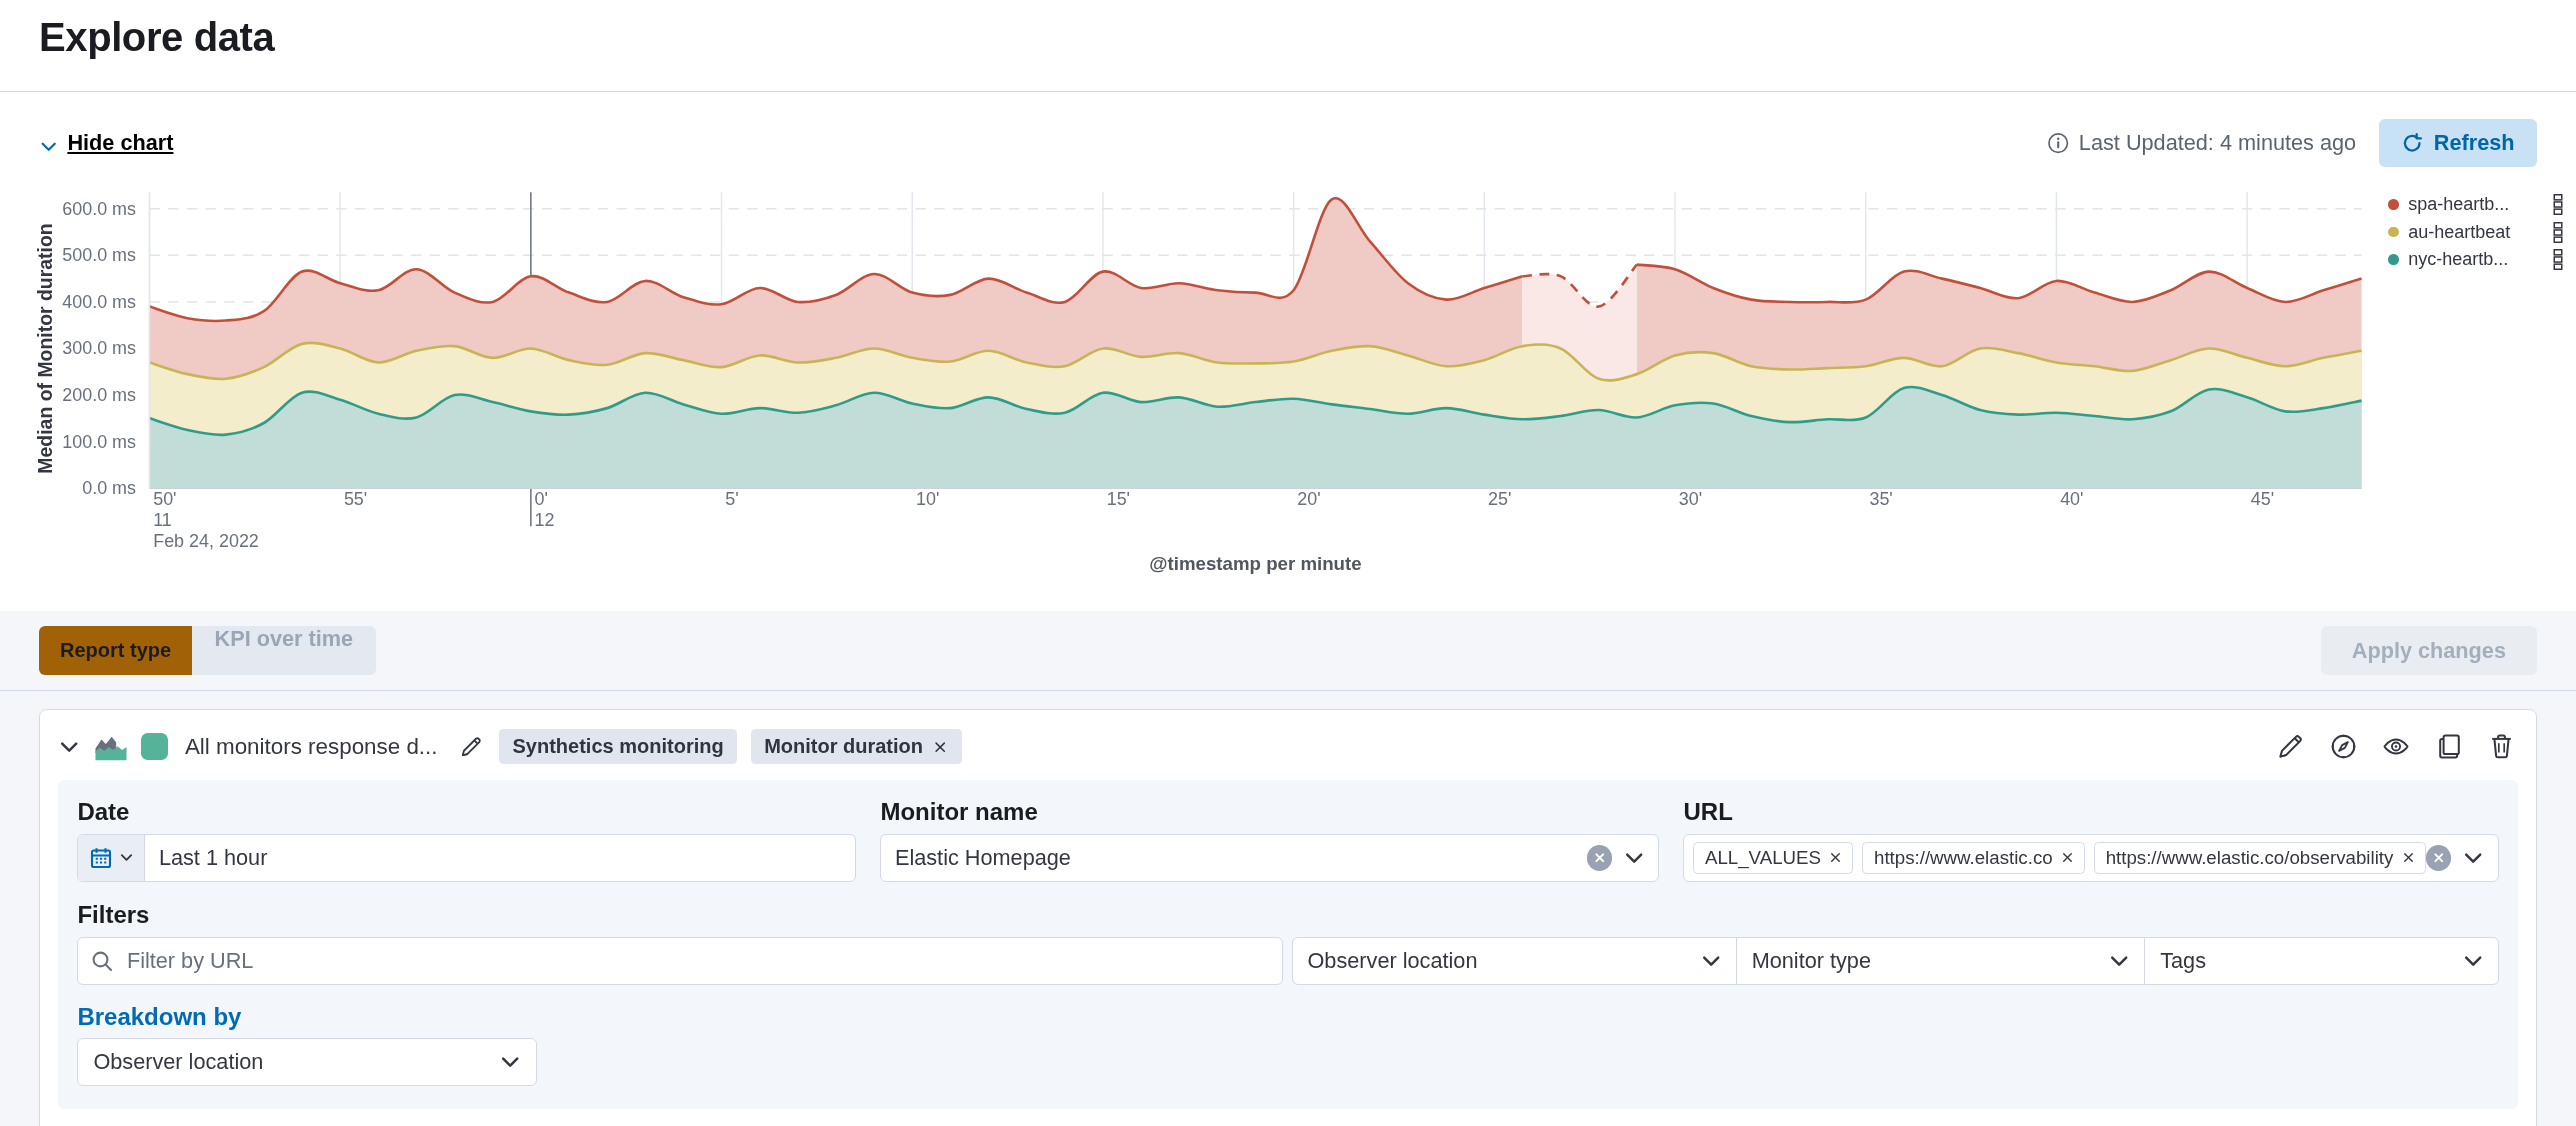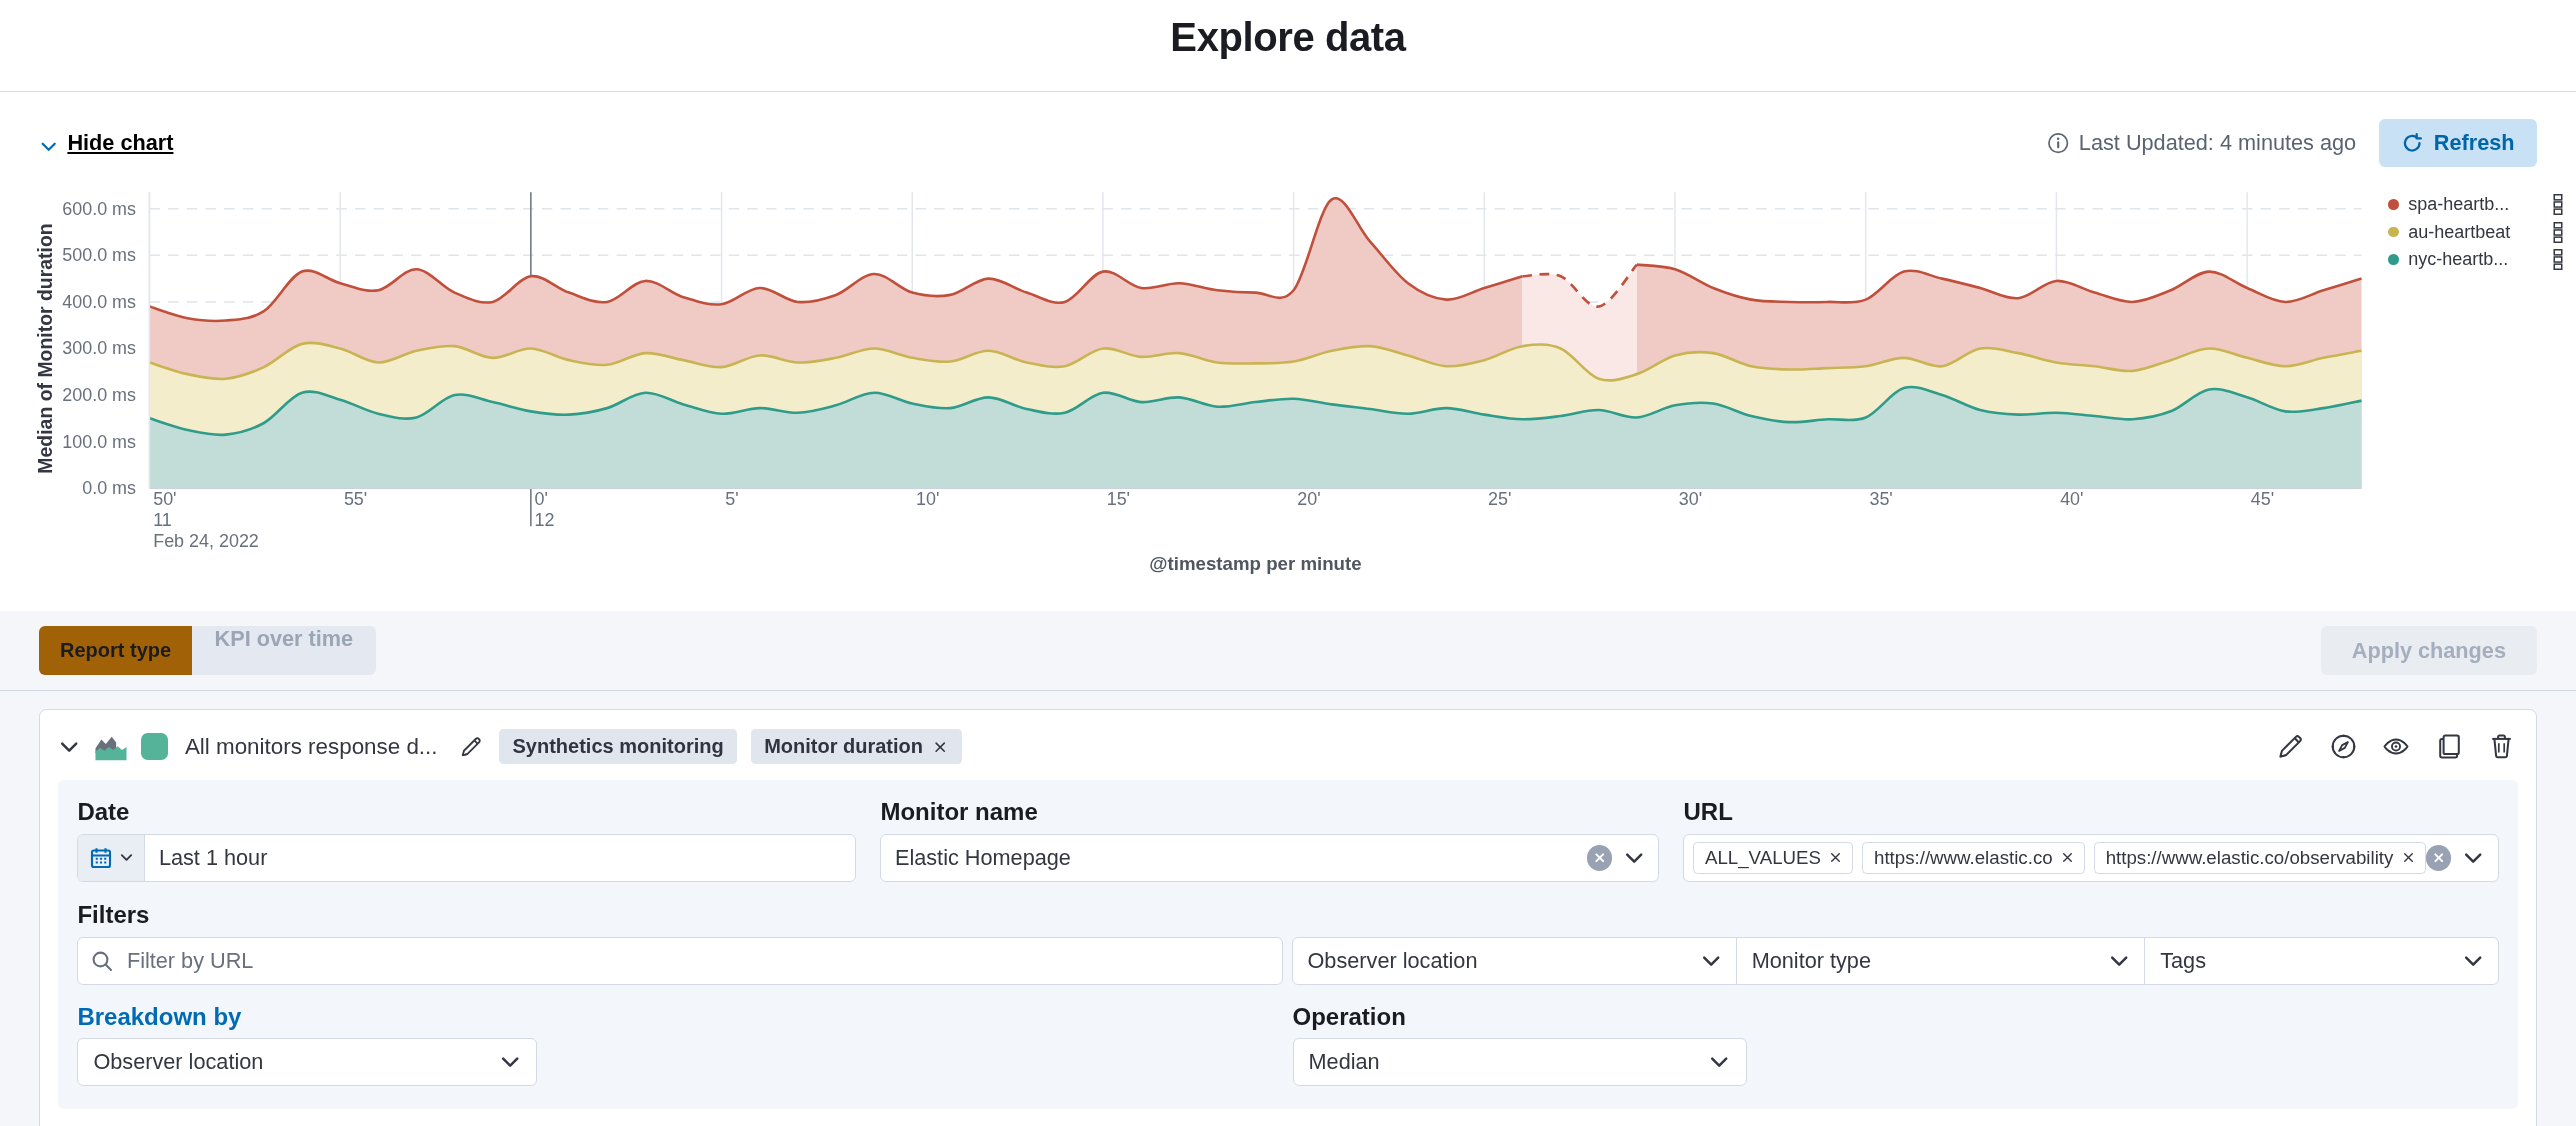--- a/index.html
+++ b/index.html
@@ -1,21 +1,21 @@
 <!DOCTYPE html>
 <html style="font-size:12px"><head>
 <meta charset="utf-8">
 <style>
   * { box-sizing: border-box; }
   html,body { margin:0; padding:0; width:2576px; height:1126px; overflow:hidden;
     font-family:"Liberation Sans","DejaVu Sans",sans-serif; background:#fff; color:#343741; }
 
   
   .page-header { padding:12px 39px 0; border-bottom:1.5px solid #d3dae6; }
-  .page-header h1 { margin:3px 0 31px; font-size:40px; font-weight:700; color:#1a1c21; letter-spacing:-0.4px;text-align:center; }
+  .page-header h1 { margin:3px 0 31px; font-size:40px; font-weight:700; color:#1a1c21; letter-spacing:-0.4px; }
 
   
   .chart-controls { margin-top:25.4px; padding:0 39px; display:flex; align-items:center; justify-content:space-between; height:52px; }
   .hide-chart { display:flex; align-items:flex-end; gap:9px; color:#000000; cursor:pointer; }
   .hide-chart .lbl { font-size:21.7px; font-weight:600; text-decoration:underline; }
   .controls-right { display:flex; align-items:center; gap:22.4px; }
   .last-updated { display:flex; align-items:center; gap:9px; color:#5a6470; font-size:21.7px; }
   .btn-refresh { display:flex; align-items:center; gap:10.5px; background:#c9e1f5; color:#0066a8;
     font-size:21.7px; font-weight:700; border:none; border-radius:6px; height:48px; padding:0 22.4px; cursor:pointer; }
 
@@ -437,31 +437,20 @@
             <div class="fld-label link">Breakdown by</div>
             <div class="select-solo">
               <span>Observer location</span>
               <span class="chev">
                 <svg width="22.4" height="22.4" viewBox="0 0 16 16">
                     <path d="M3 5.5l5 5 5-5" fill="none" stroke="currentColor" stroke-width="1.8" stroke-linecap="round" stroke-linejoin="round"></path>
                   </svg>
               </span>
             </div>
           </div>
-          <div class="cell">
-            <div class="fld-label">Operation</div>
-            <div class="select-solo" style="max-width:454px">
-              <span>Median</span>
-              <span class="chev">
-                <svg width="22.4" height="22.4" viewBox="0 0 16 16">
-                    <path d="M3 5.5l5 5 5-5" fill="none" stroke="currentColor" stroke-width="1.8" stroke-linecap="round" stroke-linejoin="round"></path>
-                  </svg>
-              </span>
-            </div>
-          </div>
         </div>
 
       </div>
     </div>
 
   </div>
 </div>
 
 
 </body></html>

